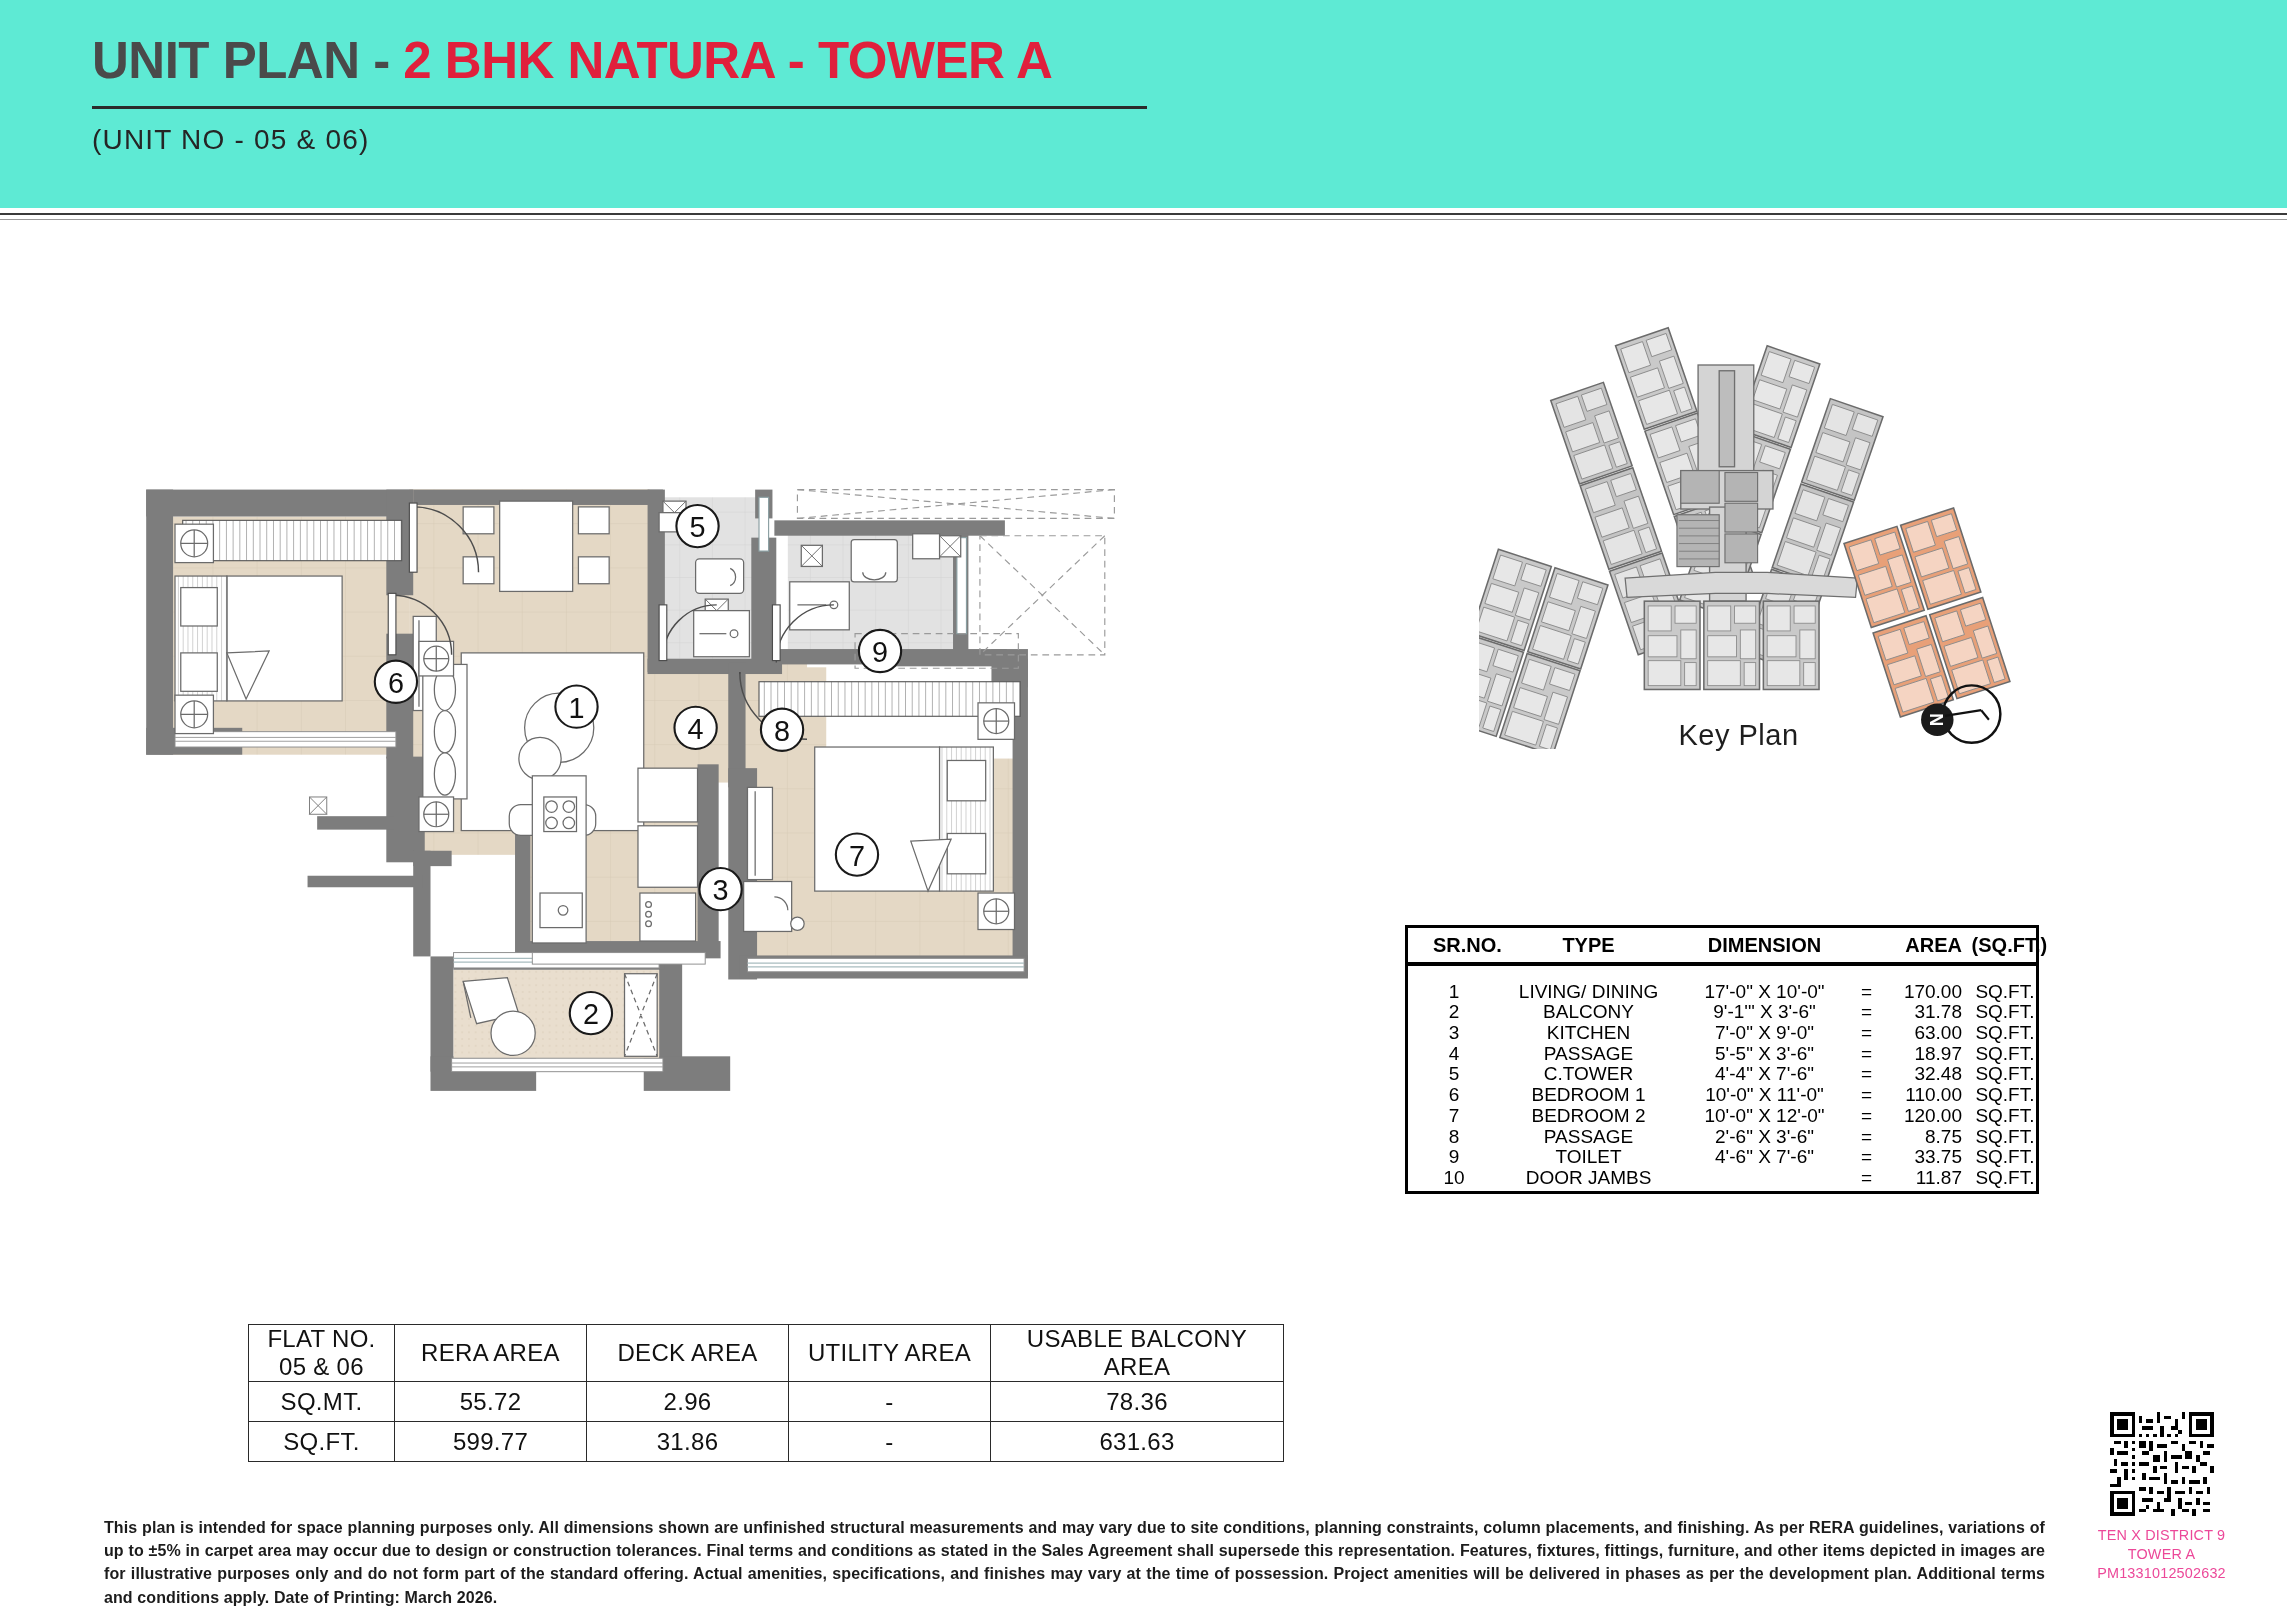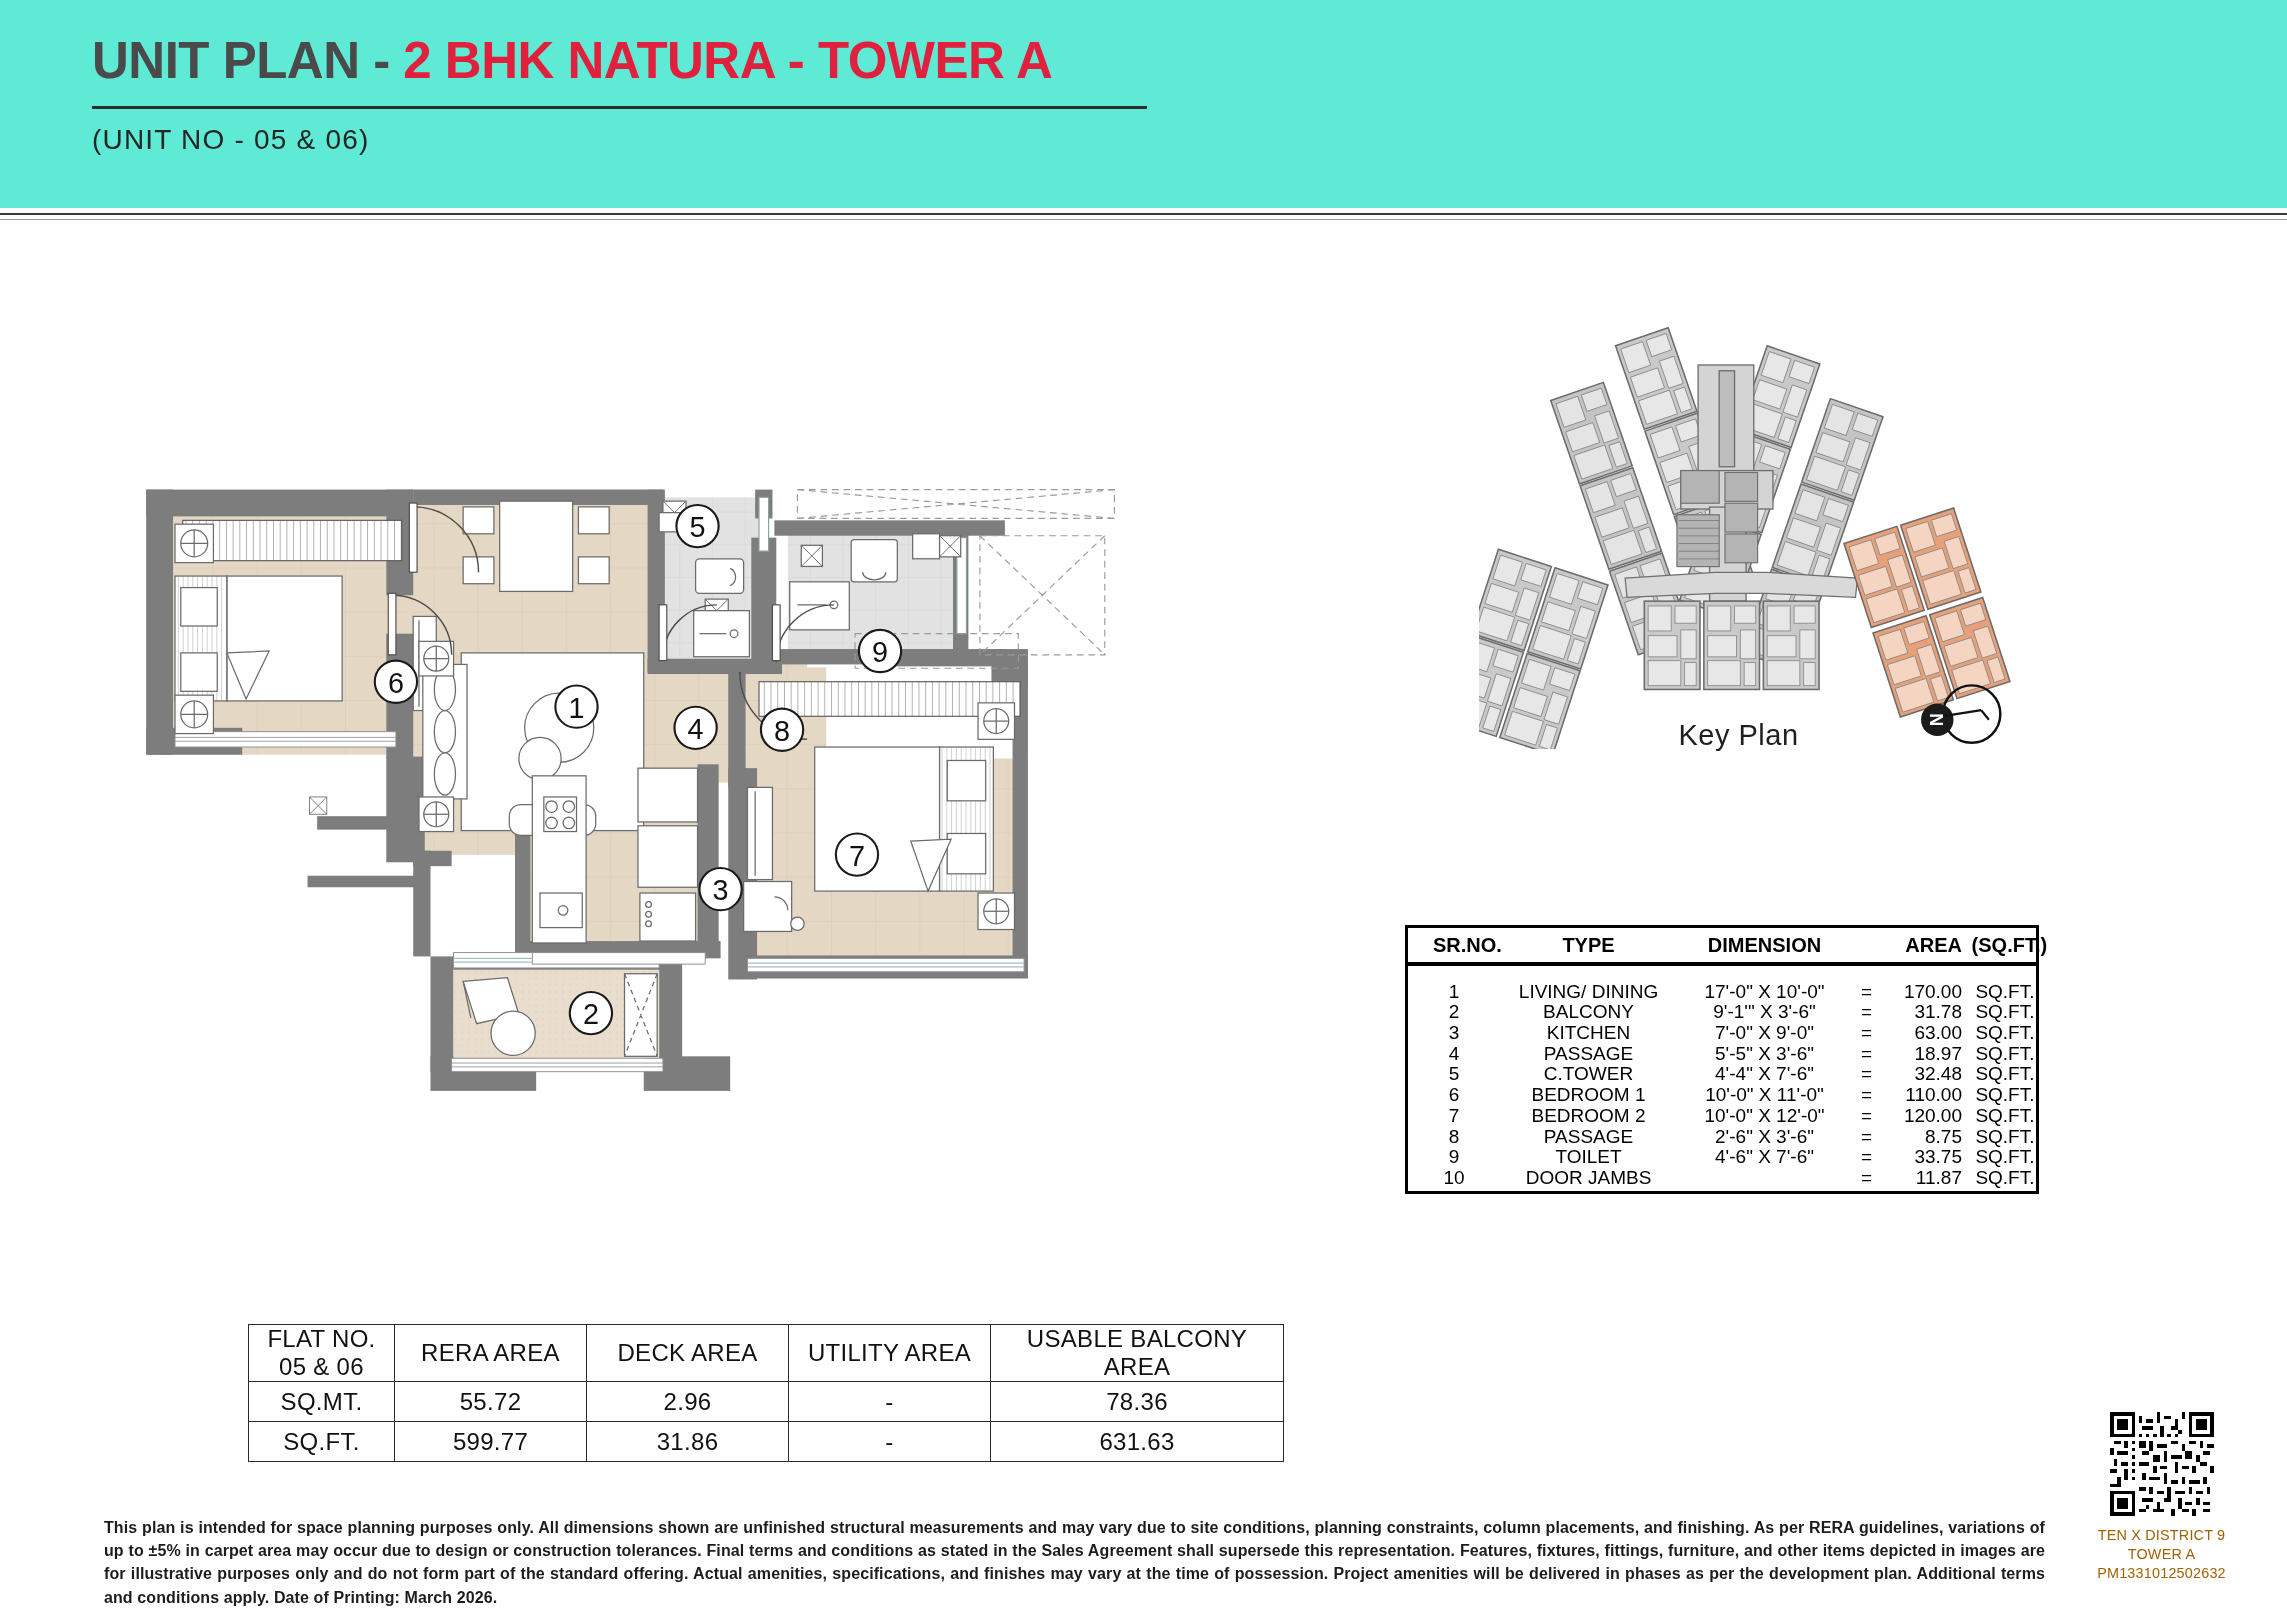--- a/index.html
+++ b/index.html
@@ -138,21 +138,21 @@
 
   
   .qr-block {
     position: absolute; left: 2075px; top: 1412px;
     width: 173px; text-align: center;
   }
   .qr-img { width: 104px; height: 104px; margin: 0 auto; display:block; }
   .qr-text {
     margin-top: 9.6px;
     font-size: 14.4px; line-height: 1.35;
-    color: #a16207; letter-spacing: 0.2px;
+    color: #ec4899; letter-spacing: 0.2px;
   }
 
   
   .disclaimer {
     position: absolute;
     left: 104px; top: 1516px;
     width: 1941px;
     font-size: 16px;
     line-height: 1.45;
     color: #1c1c1c;

